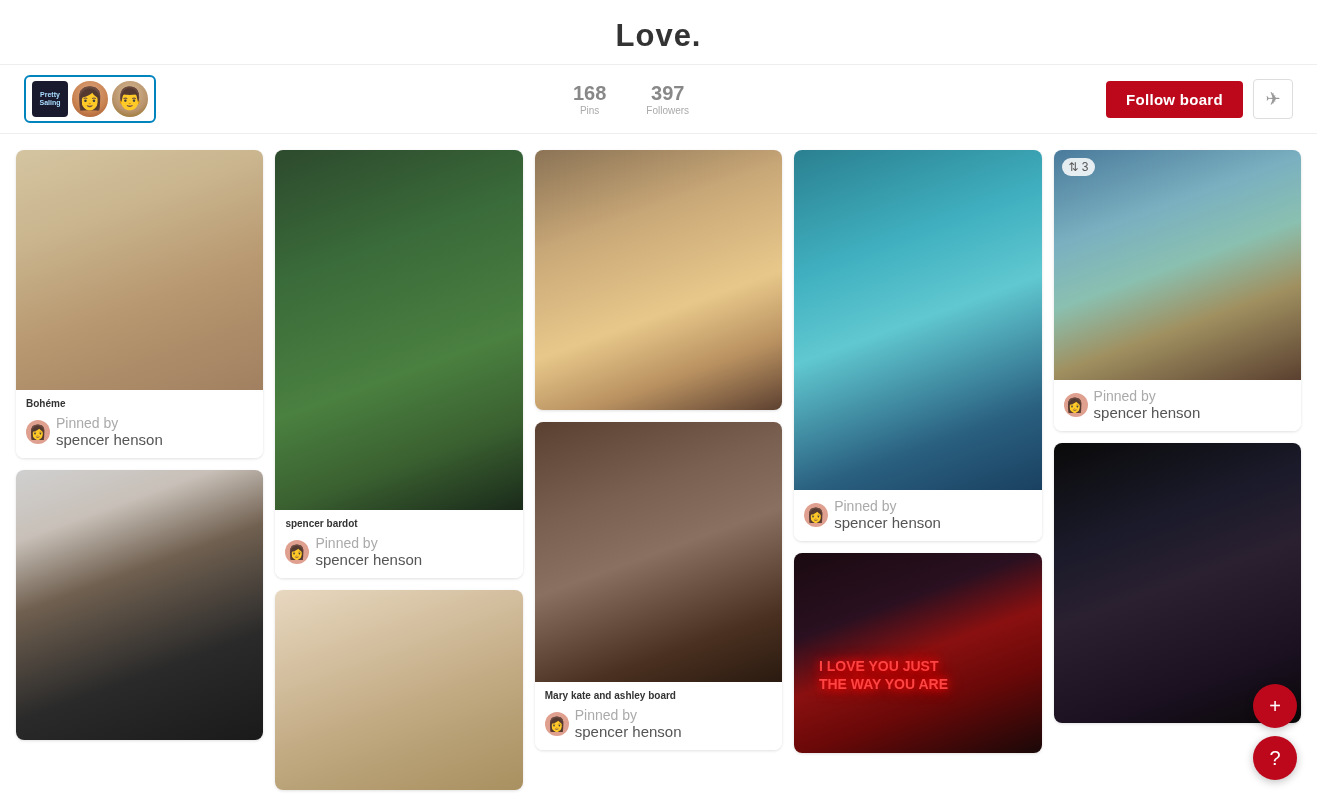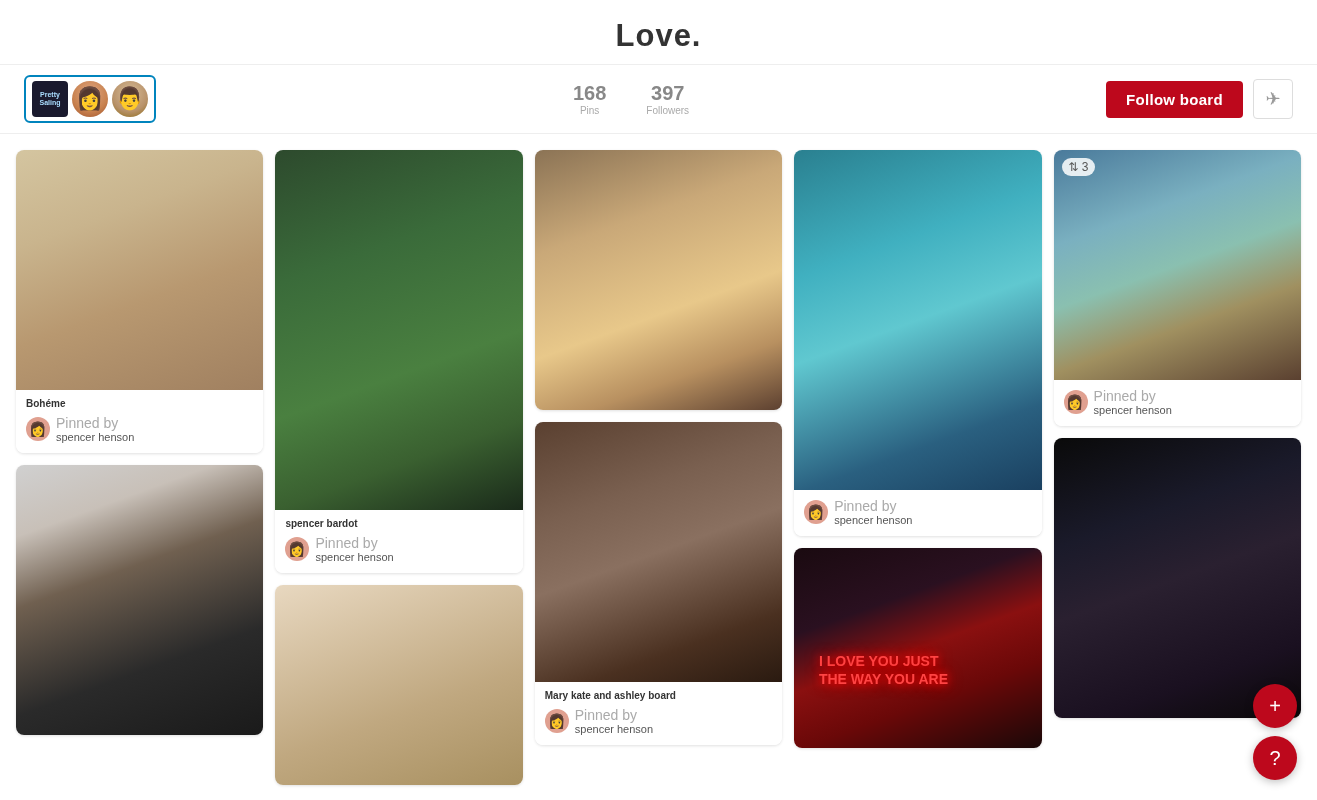--- a/index.html
+++ b/index.html
@@ -182,21 +182,21 @@
     .pin-by-text {
       font-size: 11px;
       color: #888;
     }
     .pin-by-text .pinned-by-label {
       display: block;
       font-size: 14px;
       color: #aaa;
     }
     .pin-by-text .pinner-name {
-      font-size: 11px;
+      font-size: 15px;
       color: #555;
     }
 
     
     .img-placeholder {
       width: 100%;
       display: block;
     }
 
     

